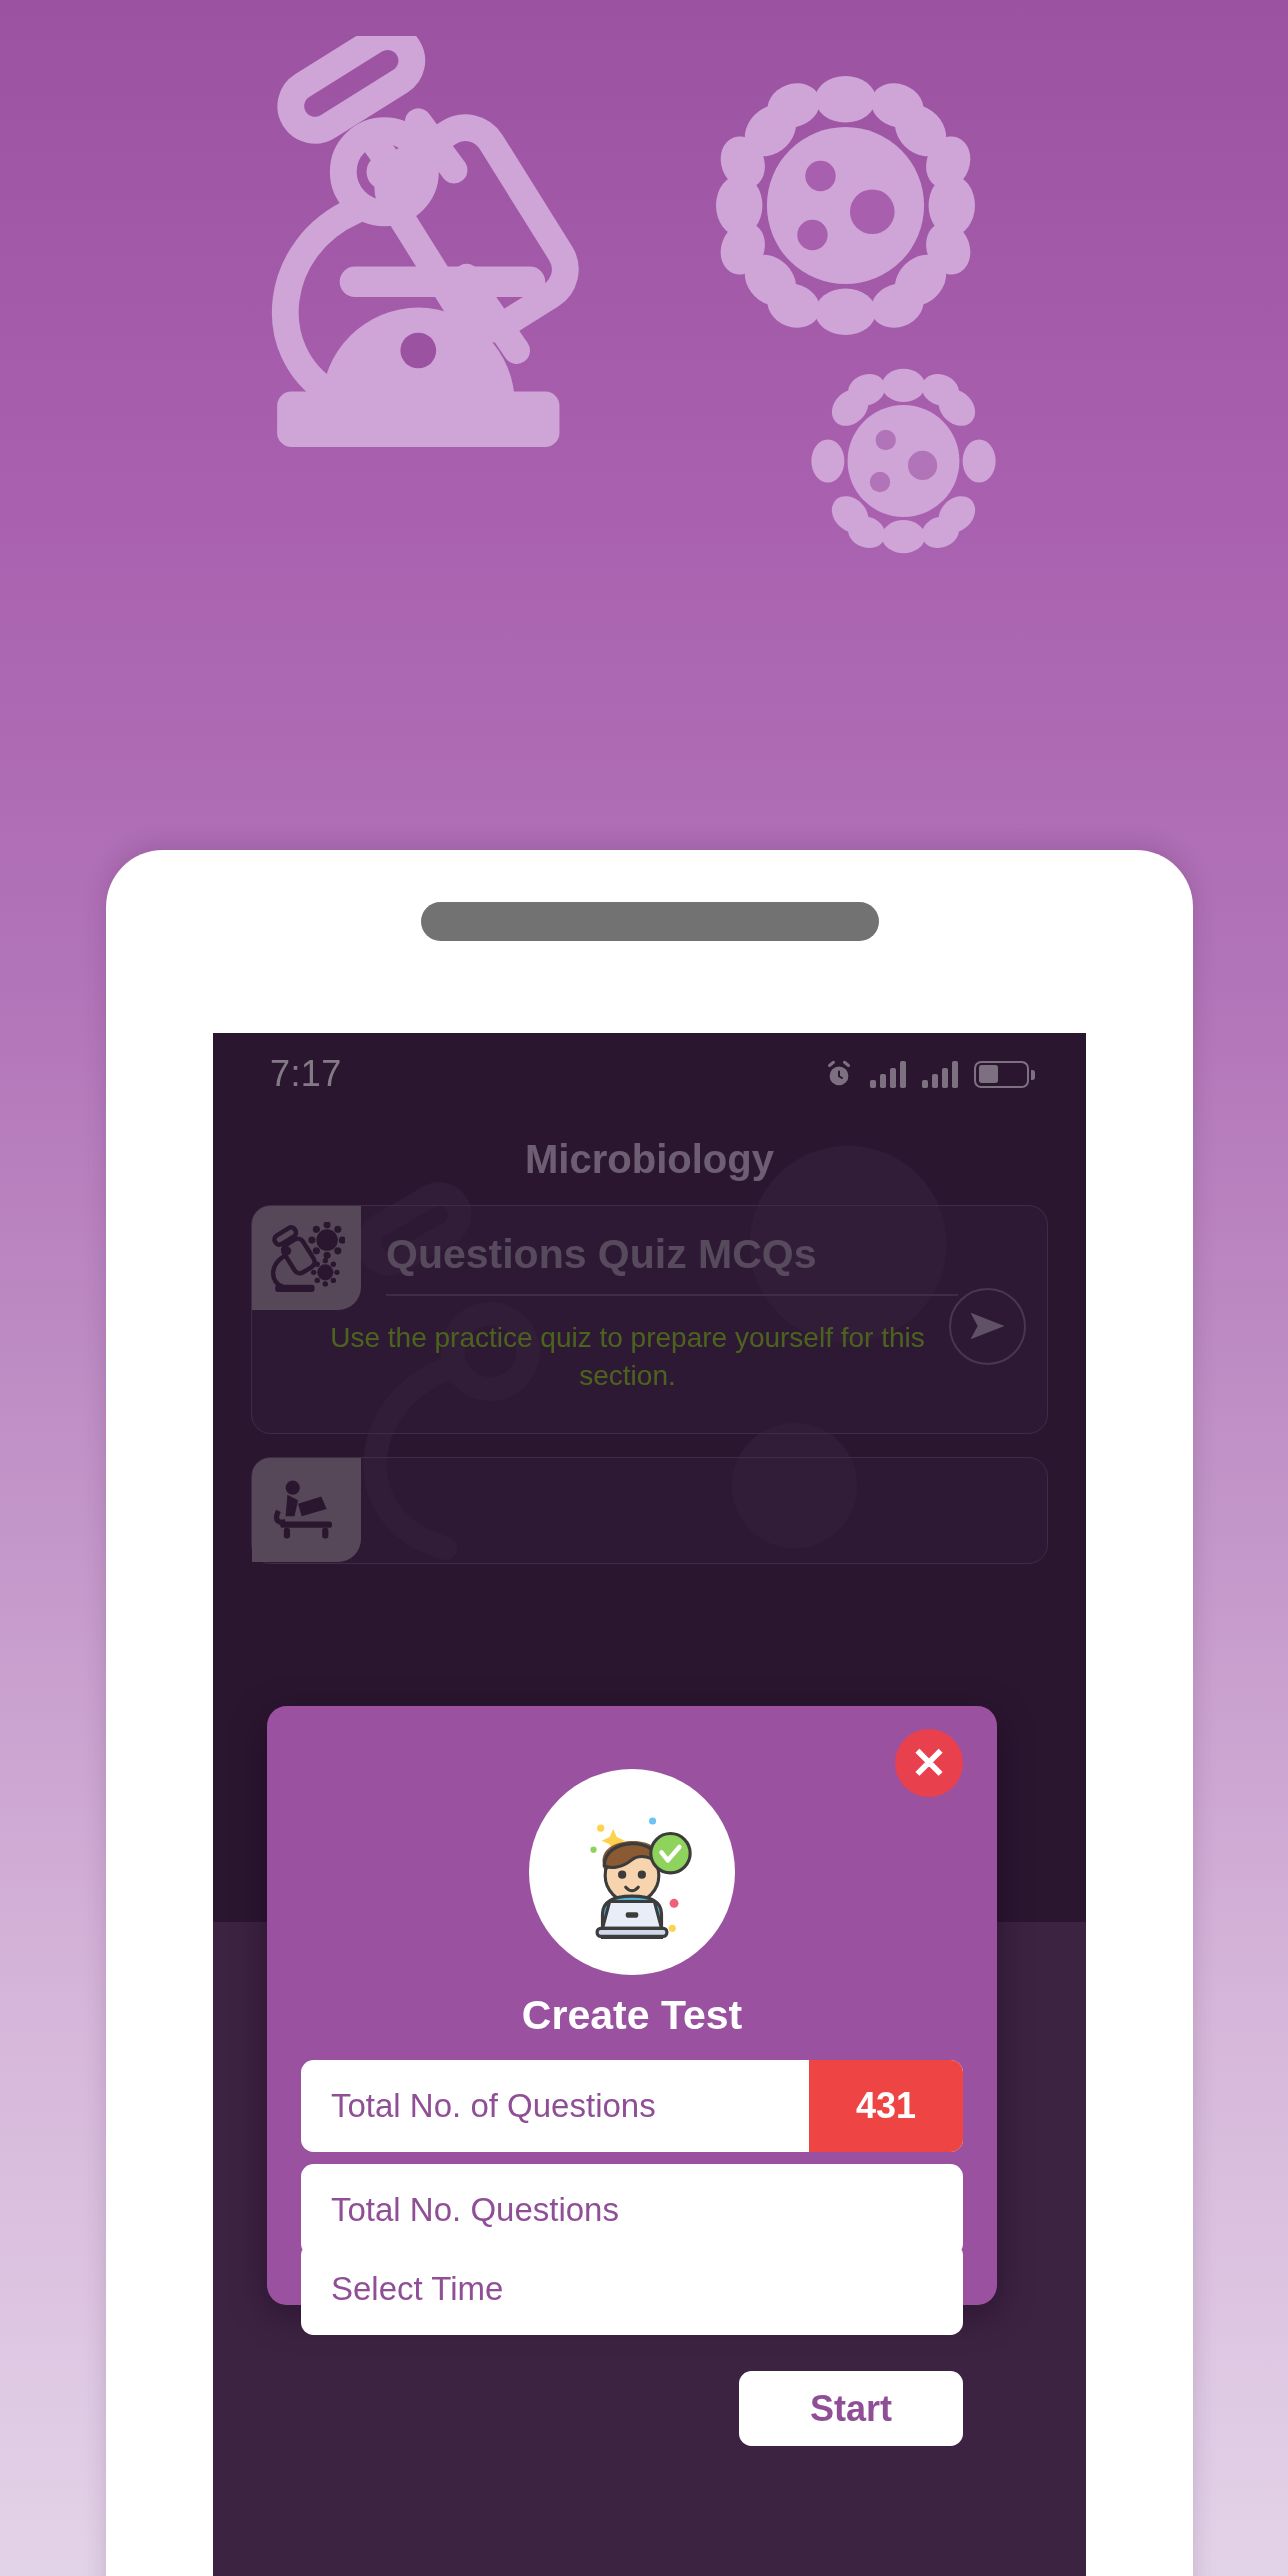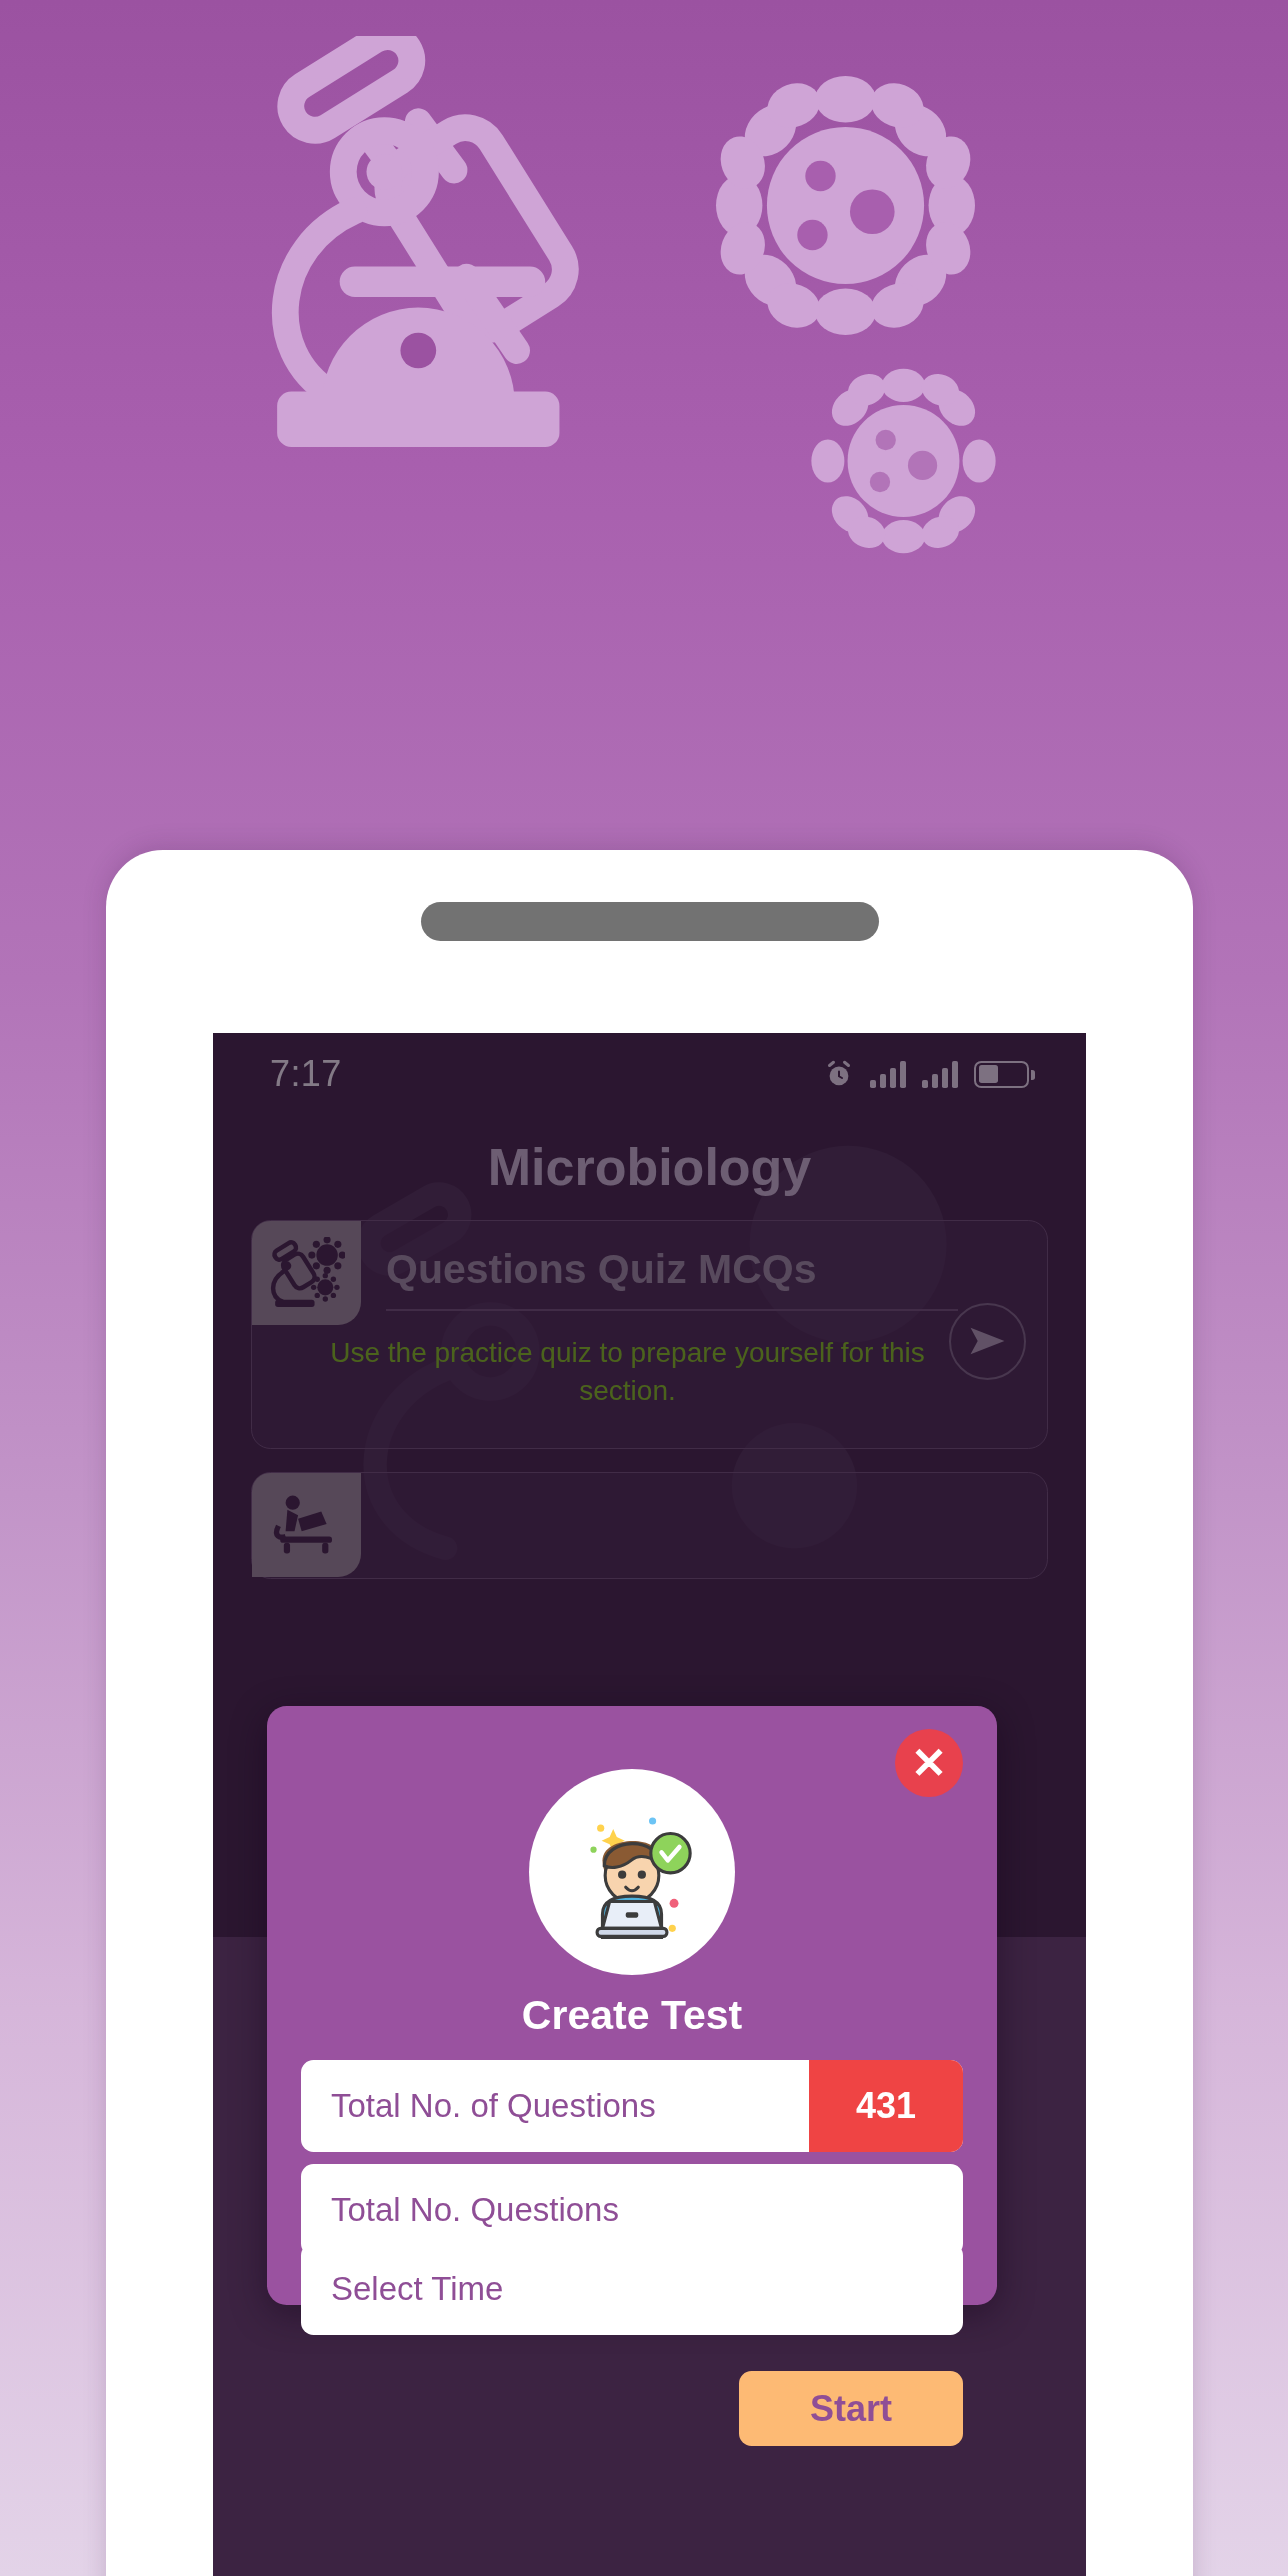--- a/index.html
+++ b/index.html
@@ -60,21 +60,21 @@
   
   .page { position:relative; padding:0 38px; opacity:1; }
   .page:after{
     content:""; position:absolute; inset:-107px -54px -358px -54px;
     background:rgba(30,12,34,.55); pointer-events:none;
   }
   .bgwatermark{
     position:absolute; left:9px; top:-36px; opacity:.09; pointer-events:none;
   }
   .page-title{
-    text-align:center; color:#cfc2d4; font-size:52px; font-weight:bold;
+    text-align:center; color:#cfc2d4; font-size:40px; font-weight:bold;
     margin:21.5px 0 23px; position:relative;
   }
   .card{
     position:relative; border:1.8px solid #6d5273; border-radius:19.7px;
     background:rgba(78,48,86,.45);
     padding:0 0 27px 0; margin-bottom:23px; min-height:229px;
   }
   .card.short{ min-height:107px; }
   .card-icon{
     position:absolute; left:0; top:0; width:109px; height:104px;
@@ -125,21 +125,21 @@
   .field-badge{
     width:154px; align-self:stretch; background:#ef4444; color:#fff;
     display:flex; align-items:center; justify-content:center;
     font-size:36px; font-weight:bold;
   }
   #field-total { top:354px; }
   #field-count { top:458px; }
   #field-time  { top:537px; }
   .start-btn{
     position:absolute; right:34px; top:665px; width:224px; height:75px;
-    background:#fdba74; border-radius:12.5px; border:none;
+    background:#ffffff; border-radius:12.5px; border:none;
     color:#8f4e96; font-size:36px; font-weight:bold; cursor:pointer;
     font-family:"Liberation Sans", sans-serif;
   }
 </style>
 </head>
 <body>
 
 <div class="hero">
 
   <svg id="microscope" width="465" height="411" viewBox="0 0 520 460">

